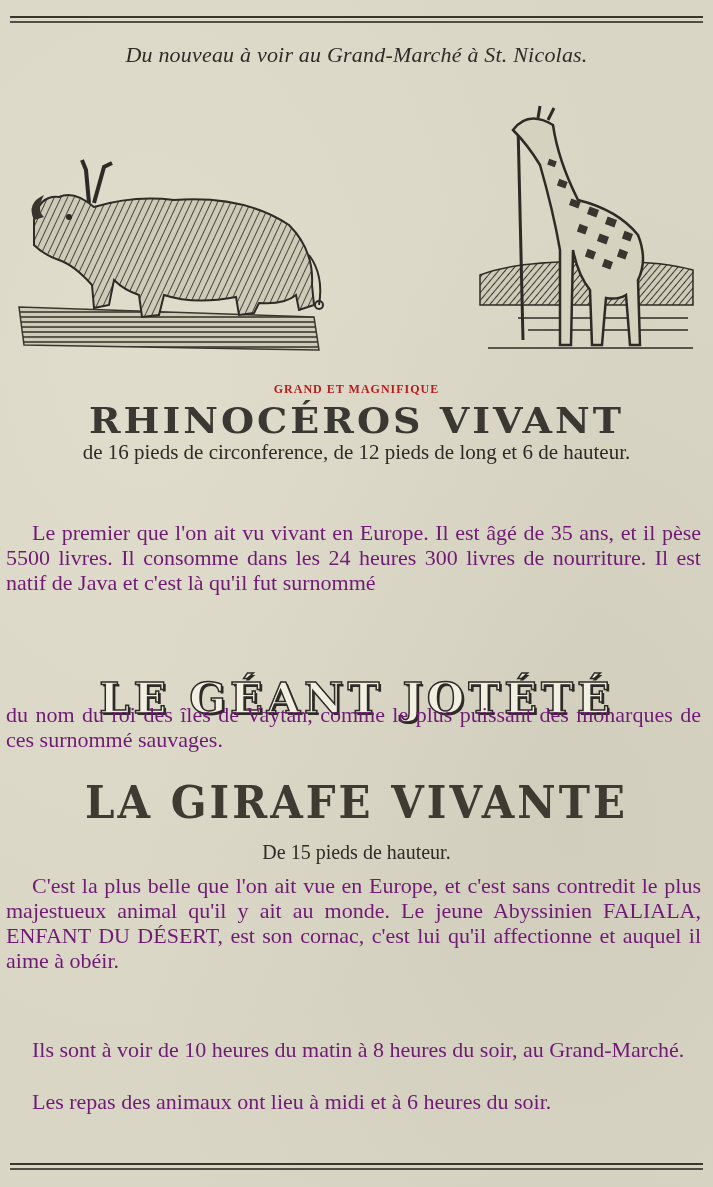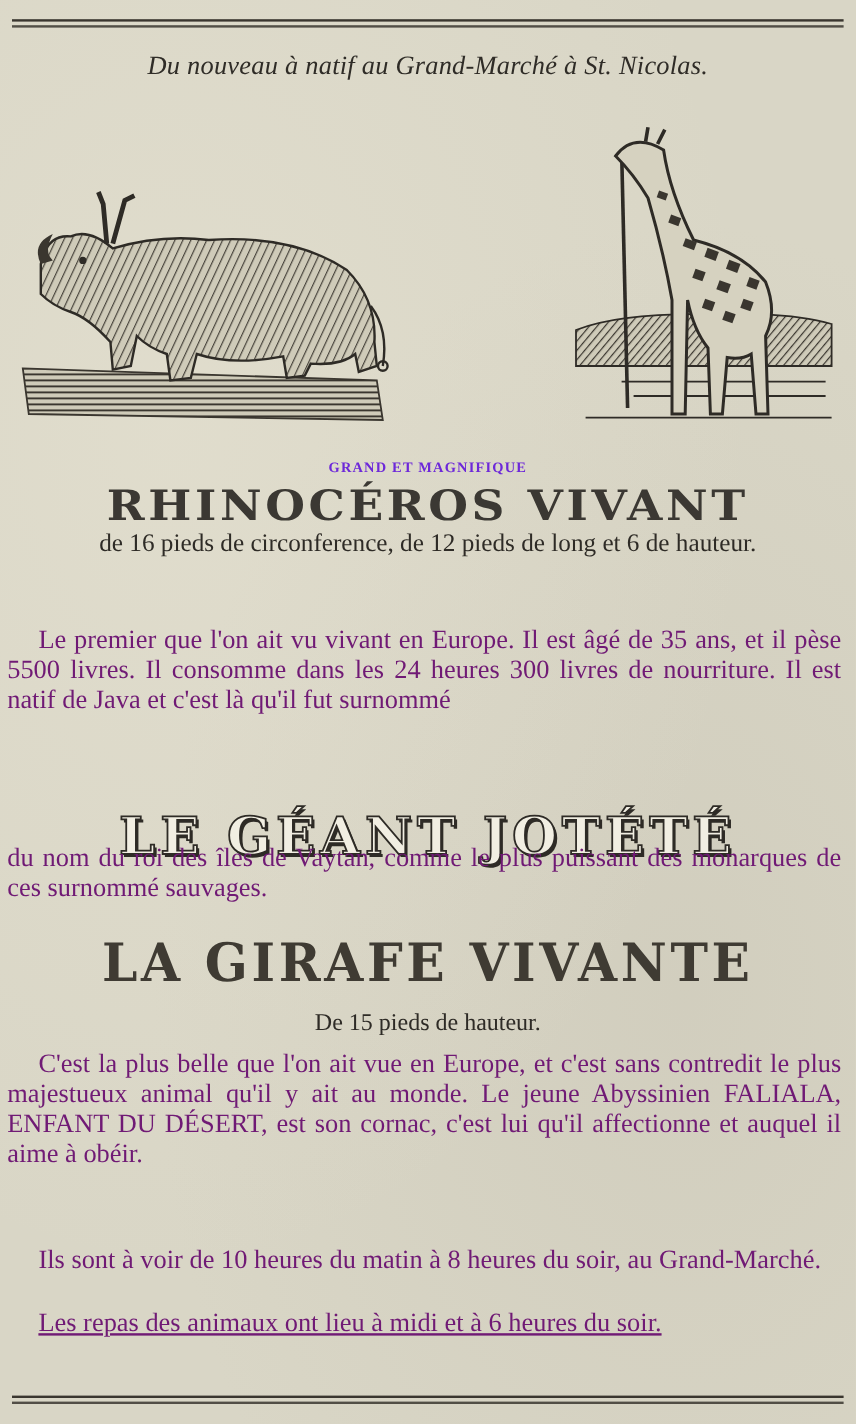--- a/index.html
+++ b/index.html
@@ -56,21 +56,21 @@
     .illus-rhino { left: 14px; top: 155px; width: 315px; height: 200px; }
     .illus-giraffe { left: 478px; top: 100px; width: 222px; height: 255px; }
 
     .center { text-align: center; position: absolute; left: 0; width: 713px; }
 
     .small-caps-head {
       top: 382px;
       font-size: 12px;
       font-weight: bold;
       letter-spacing: 1px;
-      color: #6d28d9;
+      color: #b91c1c;
     }
     .big-head {
       top: 398px;
       font-size: 38px;
       font-weight: bold;
       letter-spacing: 3px;
       color: #3b3833;
       font-family: "DejaVu Serif", serif;
       transform: scaleY(0.92);
     }
@@ -113,33 +113,33 @@
       font-weight: bold;
       letter-spacing: 3px;
       color: #3f3b33;
       font-family: "DejaVu Serif", serif;
       transform: scaleY(1.05);
     }
     .giraffe-height { top: 840px; font-size: 20px; }
 
     .para-giraffe { top: 873px; }
     .para-hours { top: 1037px; }
-    .para-meals { top: 1089px; text-decoration: underline; }
+    .para-meals { top: 1089px; }
   </style>
 </head>
 <body>
 
 <div class="page">
 
   <div class="rule rule-top">
     <div class="line1"></div>
       <div class="line2"></div>
   </div>
 
-  <div class="kicker">Du nouveau à natif au Grand-Marché à St. Nicolas.</div>
+  <div class="kicker">Du nouveau à voir au Grand-Marché à St. Nicolas.</div>
 
   <svg class="illus illus-rhino" viewBox="0 0 315 200">
     <defs>
       <pattern id="hatch" width="6" height="6" patternUnits="userSpaceOnUse" patternTransform="rotate(25)">
         <rect width="6" height="6" fill="#cfcbb9"></rect>
         <line x1="0" y1="0" x2="0" y2="6" stroke="#4a463e" stroke-width="2"></line>
       </pattern>
       <pattern id="ground" width="10" height="5" patternUnits="userSpaceOnUse">
         <rect width="10" height="5" fill="#cfcbb9"></rect>
         <line x1="0" y1="2" x2="10" y2="2" stroke="#3a362f" stroke-width="1.6"></line>

